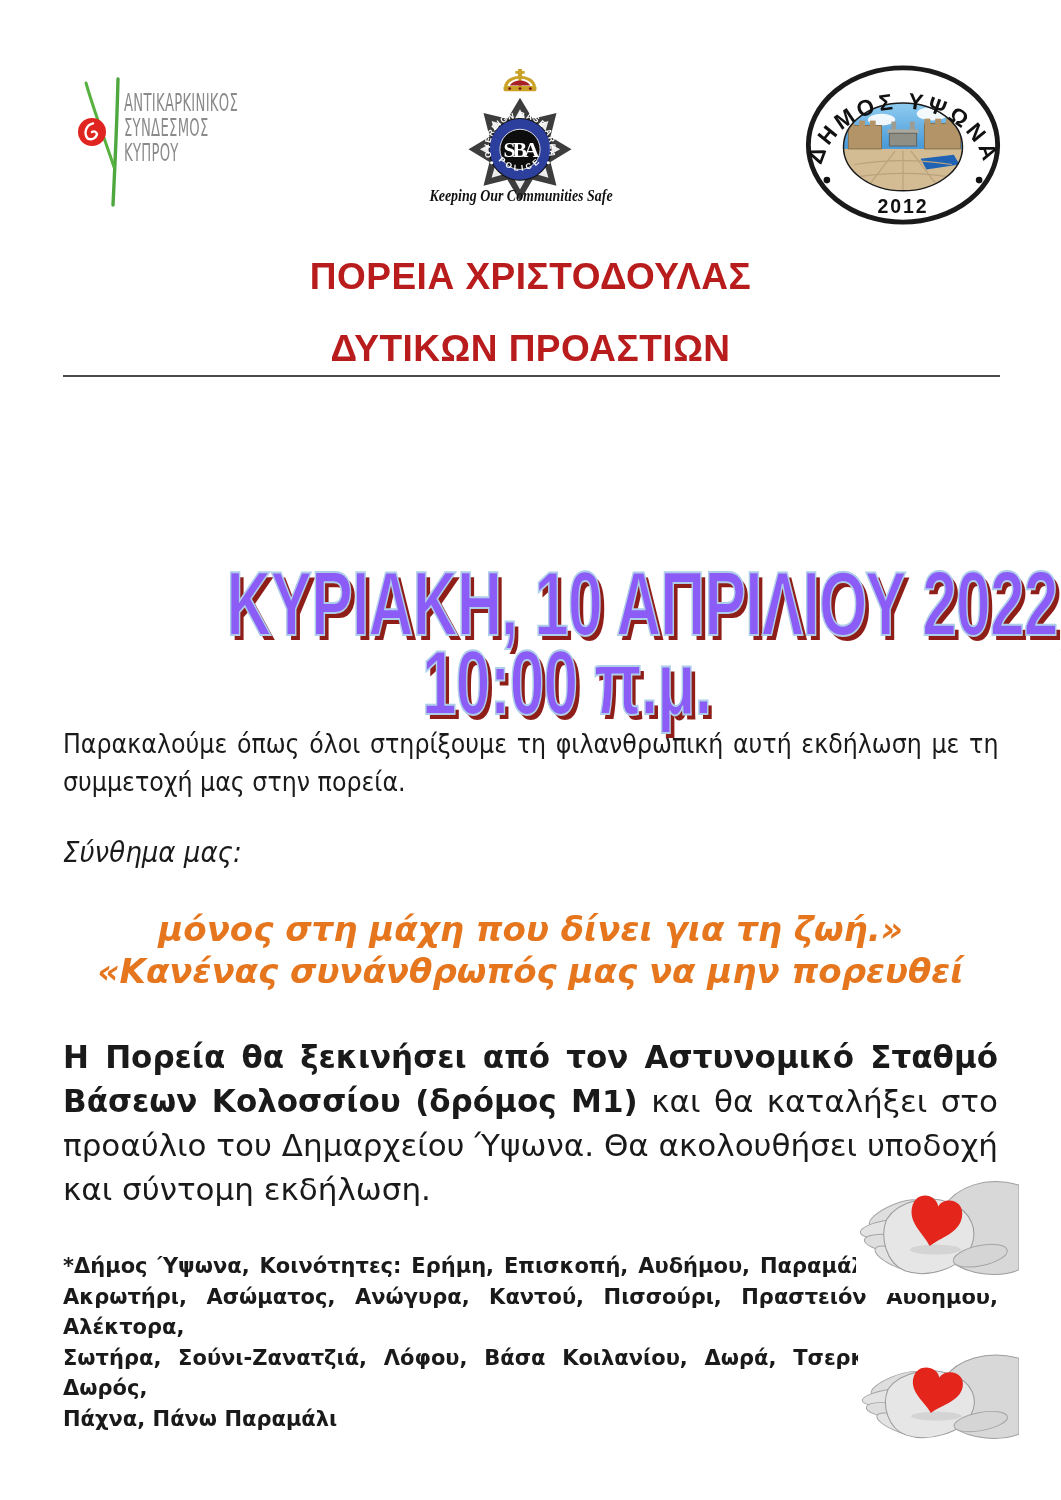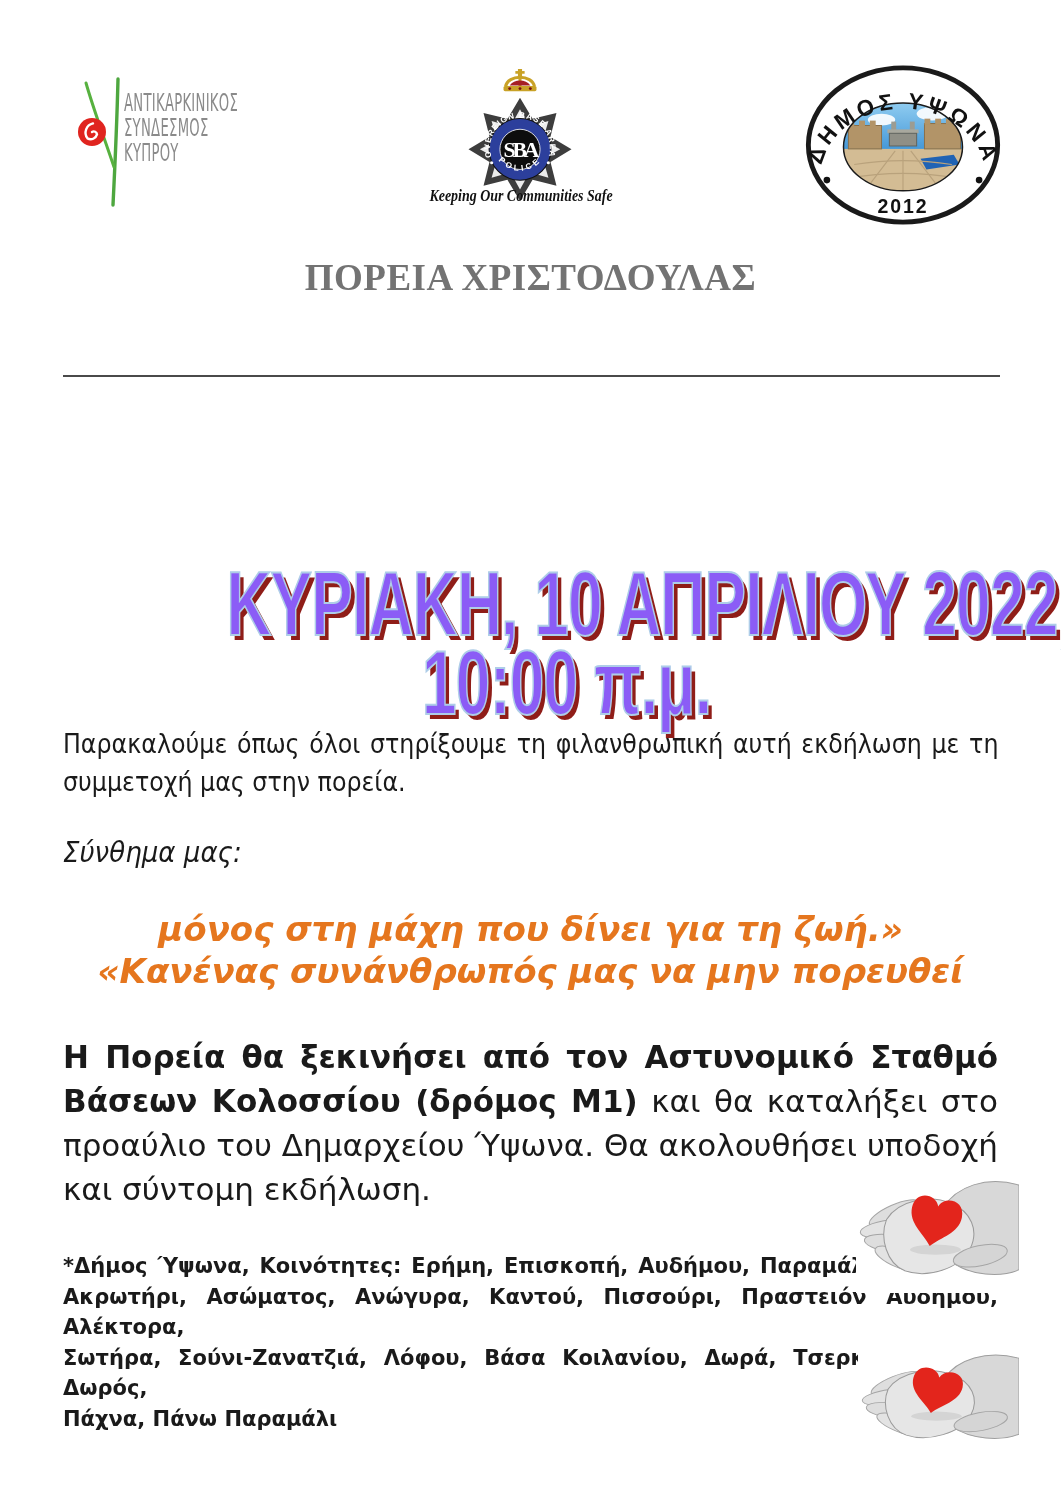--- a/index.html
+++ b/index.html
@@ -8,22 +8,22 @@
   .abs{position:absolute;}
 
   
   .ac-text{left:124px;top:82px;font-size:24px;line-height:25px;color:#8a8a8a;
            letter-spacing:.5px;transform:scaleX(.55);transform-origin:0 0;white-space:nowrap;}
   .sba-caption{left:406px;top:177px;width:230px;text-align:center;
                font-family:"Liberation Serif",serif;font-style:italic;font-weight:bold;
                font-size:17px;color:#111;transform:scaleX(.82);transform-origin:50% 0;white-space:nowrap;}
 
   
-  .title{left:0;width:1061px;text-align:center;color:#737373;font-weight:bold;
-         font-family:Liberation Serif, serif;letter-spacing:.5px;}
+  .title{left:0;width:1061px;text-align:center;color:#b91c1c;font-weight:bold;
+         font-family:Liberation Sans, sans-serif;letter-spacing:.5px;}
   .title1{top:247px;font-size:37px;}
   .title2{top:319px;font-size:37px;}
   .rule{left:63px;top:366px;width:937px;border-top:2px solid #4a4a4a;height:0;}
 
   
   .para{left:63px;width:935px;text-align:justify;}
   .p1{top:397px;font-size:29px;line-height:52.5px;}
   .p1 .big-bold{font-weight:bold;font-size:33px;}
   sup{font-size:.55em;}
   .p2wrap{left:63px;top:716px;width:1063px;transform:scaleX(.88);transform-origin:0 0;}
@@ -147,20 +147,21 @@
       <text font-family="Liberation Sans,sans-serif" font-size="23" font-weight="bold" fill="#111" letter-spacing="4">
         <textPath href="#ypsArc" startOffset="50%" text-anchor="middle">ΔΗΜΟΣ ΥΨΩΝΑ</textPath>
       </text>
       <text x="100" y="152" text-anchor="middle" font-family="Liberation Sans,sans-serif" font-size="20" font-weight="bold" fill="#111" letter-spacing="2">2012</text>
       <circle cx="22" cy="118" r="3.4" fill="#111"></circle>
         <circle cx="178" cy="118" r="3.4" fill="#111"></circle>
     </svg>
   </div>
 
   <div class="abs title title1">ΠΟΡΕΙΑ ΧΡΙΣΤΟΔΟΥΛΑΣ</div>
+  <div class="abs title title2">ΔΥΤΙΚΩΝ ΠΡΟΑΣΤΙΩΝ</div>
   <div class="abs rule"></div>
 
 
   <div class="abs banner">
     <div><span class="bl">ΚΥΡΙΑΚΗ, 10 ΑΠΡΙΛΙΟΥ 2022,</span></div>
     <div><span class="bl">10:00 π.μ.</span></div>
   </div>
 
   <div class="abs p2wrap">
     <div class="p2">Παρακαλούμε όπως όλοι στηρίξουμε τη φιλανθρωπική αυτή εκδήλωση με τη συμμετοχή μας στην πορεία.</div>

